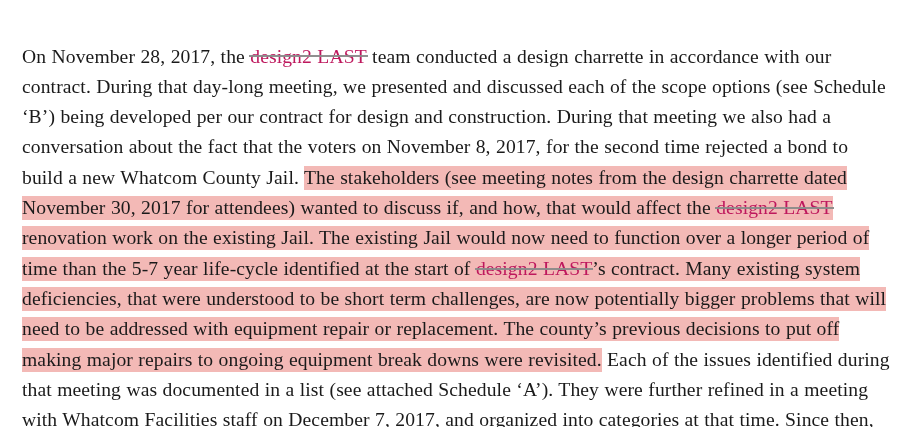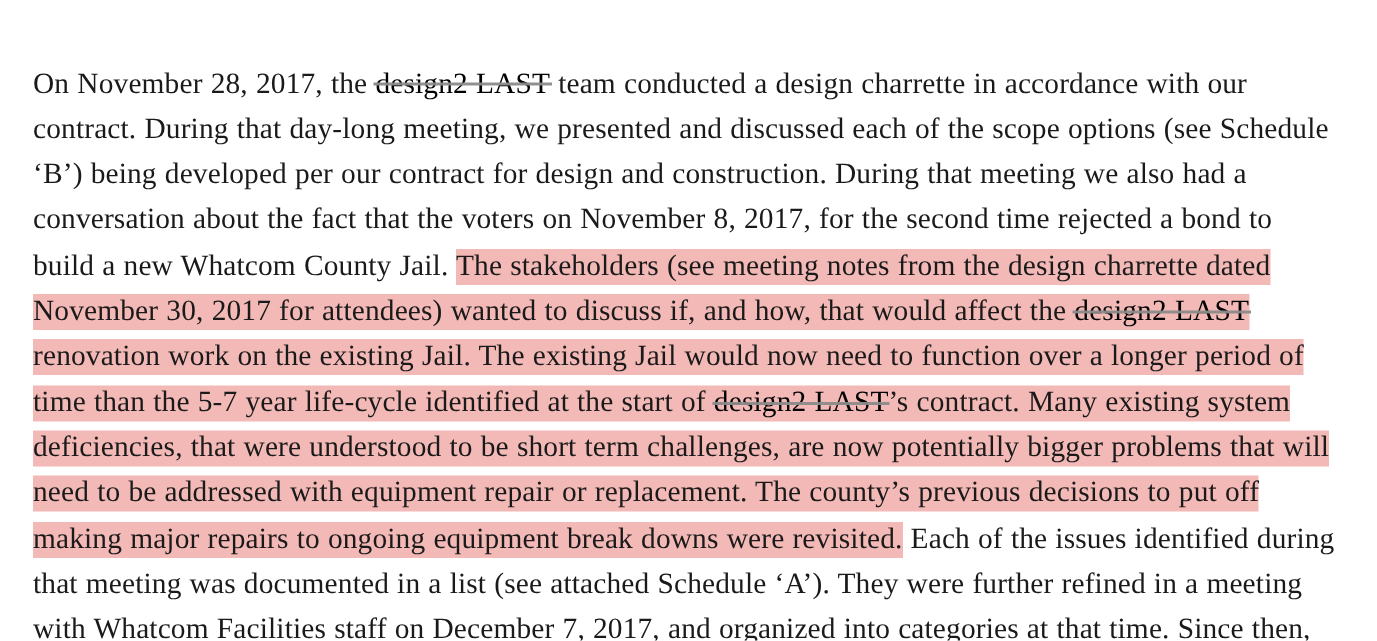--- a/index.html
+++ b/index.html
@@ -31,21 +31,21 @@
   
   .hl {
     background: #f3b9b6;
     padding: 1px 0 2px 0;
     box-decoration-break: clone;
     -webkit-box-decoration-break: clone;
   }
   
   .redact {
     position: relative;
-    color: #000000;
+    color: #be185d;
   }
   .redact::after {
     content: "";
     position: absolute;
     left: -1px;
     right: -1px;
     top: 46%;
     height: 2px;
     background: #8a8a8a;
     opacity: 0.95;

